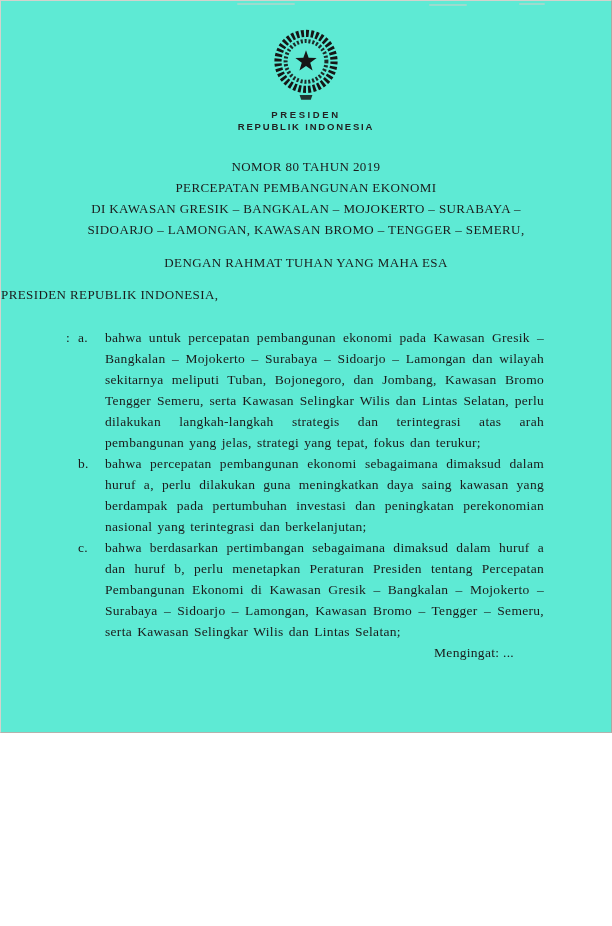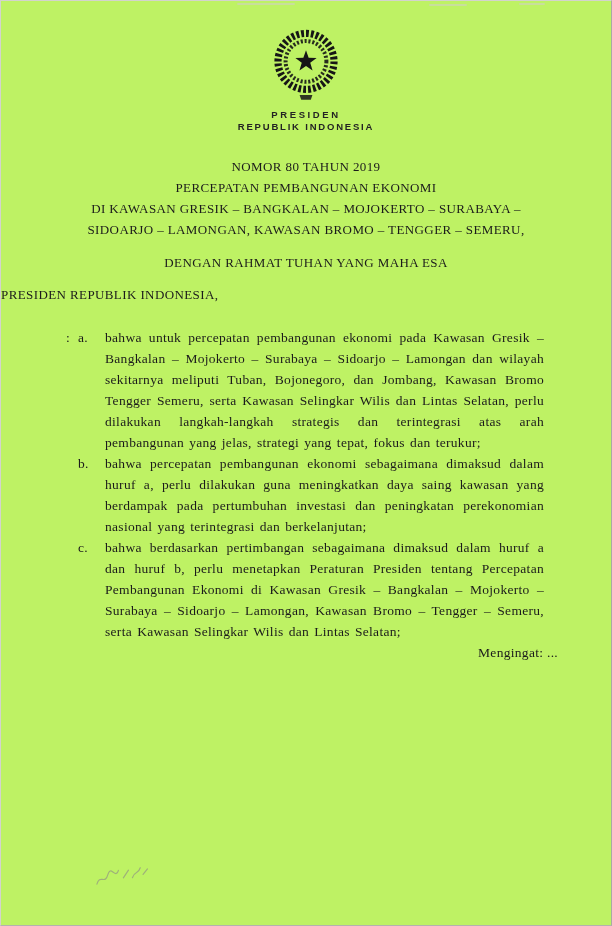--- a/index.html
+++ b/index.html
@@ -1,18 +1,18 @@
 <!DOCTYPE html>
 <html><head>
 <meta charset="utf-8">
 <style>
   html,body{margin:0;padding:0;background:#ffffff;}
   .page{
-    width:612px;height:926px;box-sizing:border-box;position:relative;
-    background:#bef264;color:#1b1b1b;
+    width:612px;height:733px;box-sizing:border-box;position:relative;
+    background:#5eead4;color:#1b1b1b;
     border:1px solid #d3d3cd;border-right-color:#a9a9a3;border-bottom-color:#b3b3ad;
     padding-top:20px;overflow:hidden;
     font-family:"Liberation Serif", serif;
   }
   .artifact{position:absolute;background:#cfcfc8;opacity:.55;border-radius:1px;}
   .seal{display:block;margin:0 auto;}
   .institution{margin-top:4px;text-align:center;
     font-family:"Liberation Sans", sans-serif;font-size:9.5px;line-height:12px;
     color:#232323;font-weight:bold;}
   .inst-1{letter-spacing:2.6px;}
@@ -22,21 +22,21 @@
   .invocation{margin-top:12px;text-align:center;font-size:13px;letter-spacing:.4px;line-height:21px;}
   .authority{margin-top:11px;font-size:13px;letter-spacing:.4px;line-height:21px;}
   .considering{margin-top:22px;display:flex;padding:0 67px 0 65px;
     font-size:13.5px;line-height:21px;letter-spacing:.3px;}
   .c-label{width:73px;flex:0 0 73px;}
   .c-colon{width:12px;flex:0 0 12px;}
   .c-items{flex:1;}
   .c-item{display:flex;}
   .c-marker{width:27px;flex:0 0 27px;}
   .c-text{flex:1;text-align:justify;word-spacing:1.5px;}
-  .continuation{padding-right:53px;text-align:right;font-size:13.5px;line-height:21px;letter-spacing:.3px;}
+  .continuation{padding-right:97px;text-align:right;font-size:13.5px;line-height:21px;letter-spacing:.3px;}
   .handmark{position:absolute;left:92px;top:862px;opacity:.65;transform:rotate(-7deg);}
 </style>
 </head>
 <body>
 
 <div class="page">
 
   <div class="artifact" style="left:236px;top:2px;width:58px;height:2px;"></div>
   <div class="artifact" style="left:428px;top:3px;width:38px;height:2px;"></div>
   <div class="artifact" style="left:518px;top:2px;width:26px;height:2px;"></div>

